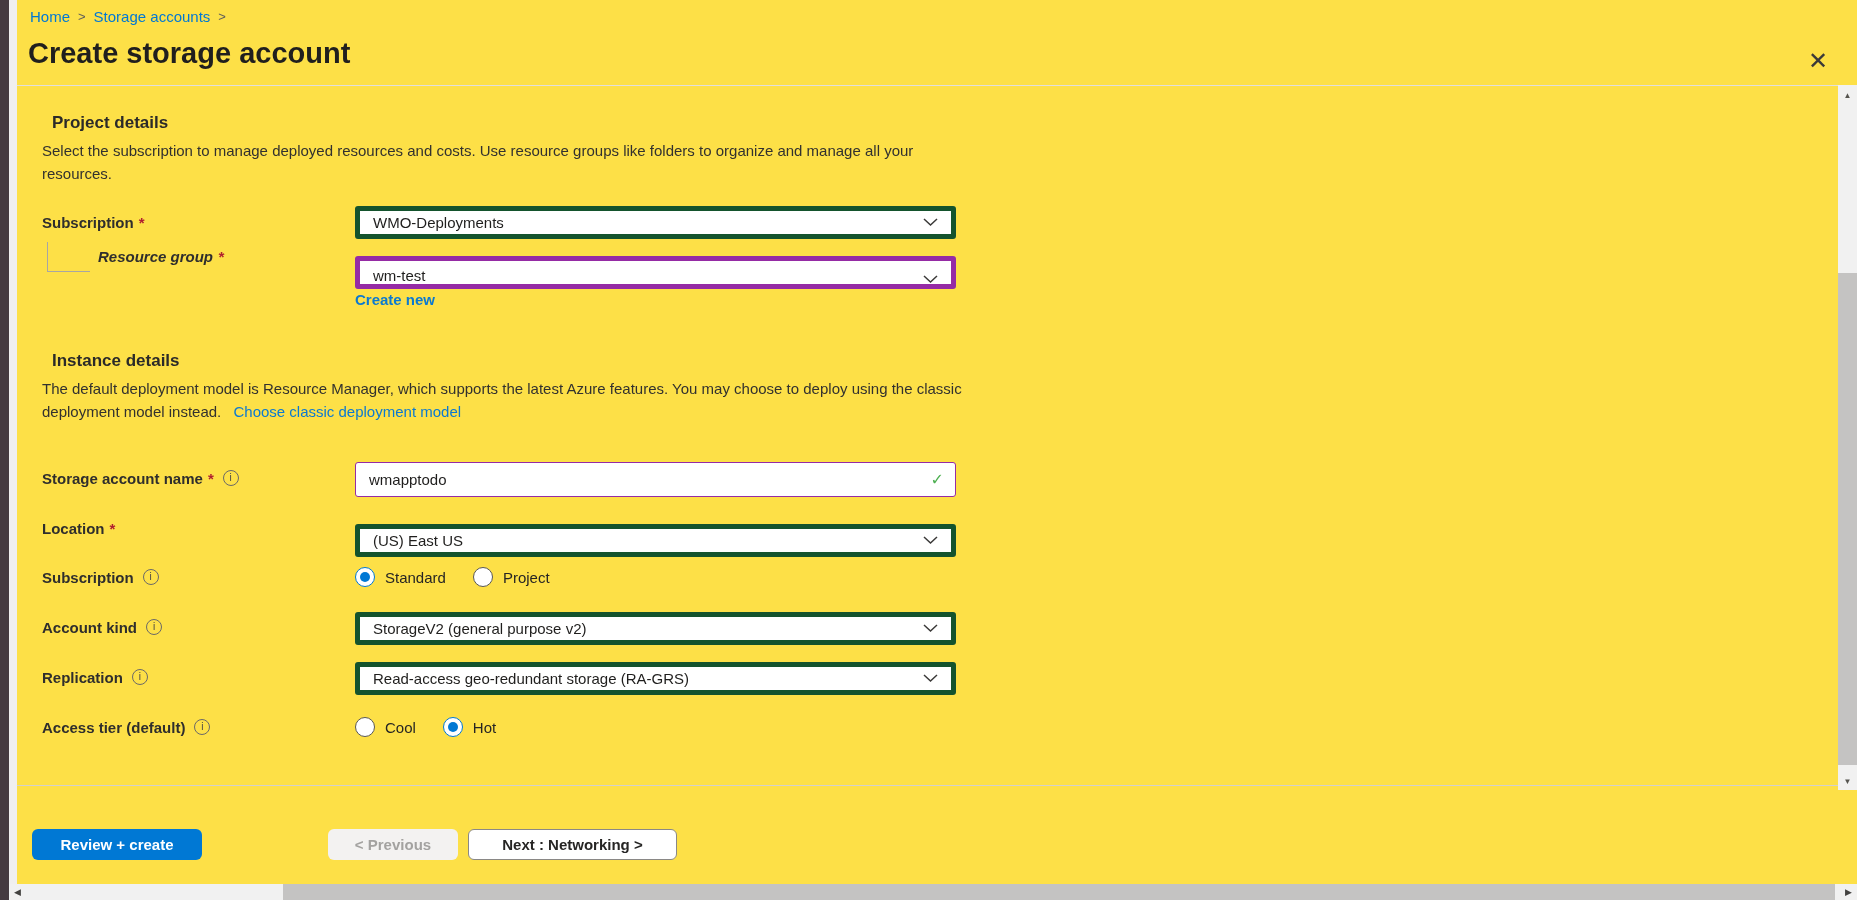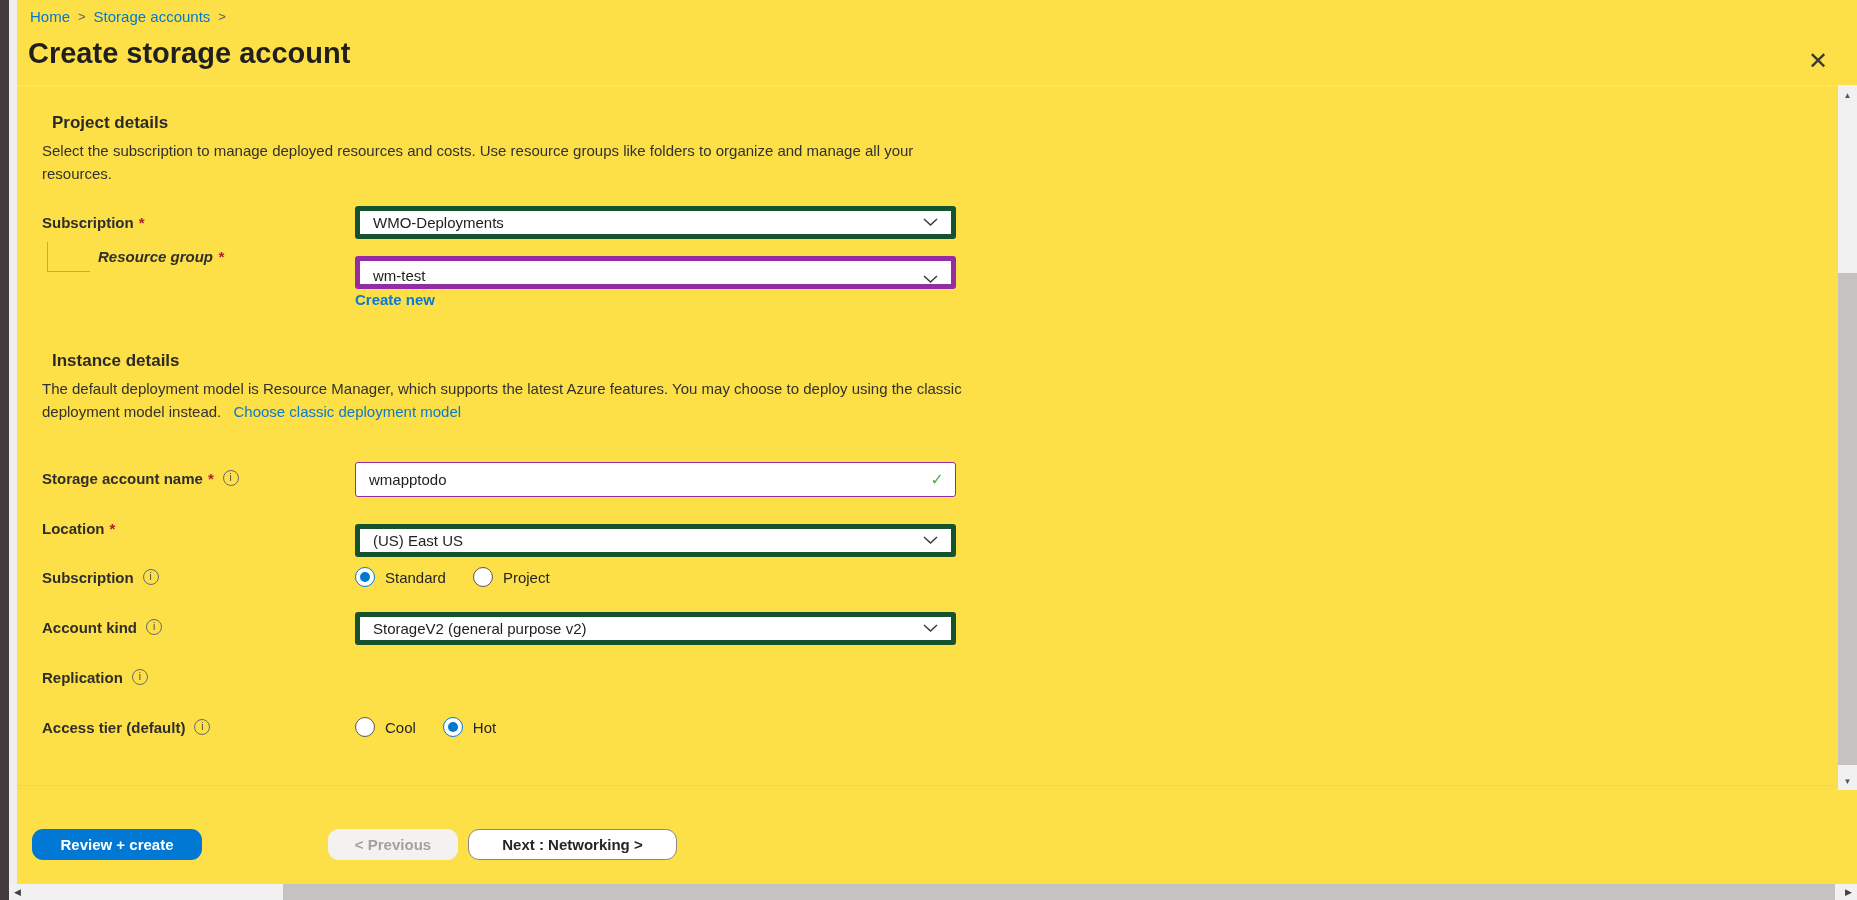--- a/index.html
+++ b/index.html
@@ -65,21 +65,21 @@
 
   .radio-group { position: absolute; left: 355px; display: flex; align-items: center; gap: 27px; height: 22px; }
   .rg-performance { top: 566px; }
   .rg-access-tier { top: 716px; }
   .radio { display: flex; align-items: center; gap: 10px; cursor: pointer; }
   .radio-circle { width: 20px; height: 20px; border-radius: 50%; border: 1px solid #585756; background: #fff; display: flex; align-items: center; justify-content: center; flex: none; }
   .radio-circle.selected { border-color: #0078d4; }
   .radio-dot { width: 10px; height: 10px; border-radius: 50%; background: #0078d4; }
   .radio-label { font-size: 15px; color: #262524; }
 
-  .btn { position: absolute; top: 829px; height: 31px; border-radius: 11px; font-size: 15px; font-weight: 600; font-family: inherit; display: flex; align-items: center; justify-content: center; cursor: pointer; border: none; padding: 4px; text-align: right; }
+  .btn { position: absolute; top: 829px; height: 31px; border-radius: 6px; font-size: 15px; font-weight: 600; font-family: inherit; display: flex; align-items: center; justify-content: center; cursor: pointer; border: none; padding: 4px; text-align: right; }
   .btn-primary   { left: 32px;  width: 170px; background: #0078d4; color: #ffffff; }
   .btn-disabled  { left: 328px; width: 130px; background: #f3f2f1; color: #a3a2a0; cursor: default; }
   .btn-secondary { left: 468px; width: 209px; background: #ffffff; border: 1px solid #8a8886; color: #262524; }
 
   .vscroll-track { position: absolute; left: 1838px; top: 85px; width: 19px; height: 705px; background: #f1f1f1; }
   .vscroll-up, .vscroll-down { position: absolute; left: 0; width: 100%; text-align: center; font-size: 8px; color: #55544f; cursor: pointer; }
   .vscroll-up { top: 6px; }
   .vscroll-down { bottom: 4px; }
   .vscroll-thumb { position: absolute; left: 0; top: 188px; width: 19px; height: 492px; background: #c4c3c2; cursor: pointer; }
 
@@ -197,20 +197,26 @@
         <path d="M1 1l6.5 6L14 1" fill="none" stroke="#3b3a39" stroke-width="1.5"></path>
       </svg>
   </div>
 
   <div class="field-label lbl-replication">
     <span>Replication</span>
     <span class="info-icon">
         <span>i</span>
       </span>
   </div>
+  <div class="dropdown dd-replication">
+    <span class="dd-value">Read-access geo-redundant storage (RA-GRS)</span>
+    <svg class="chevron" width="15" height="9" viewBox="0 0 15 9">
+        <path d="M1 1l6.5 6L14 1" fill="none" stroke="#3b3a39" stroke-width="1.5"></path>
+      </svg>
+  </div>
 
   <div class="field-label lbl-access-tier">
     <span>Access tier (default)</span>
     <span class="info-icon">
         <span>i</span>
       </span>
   </div>
   <div class="radio-group rg-access-tier">
     <label class="radio">
       <span class="radio-circle"></span>

